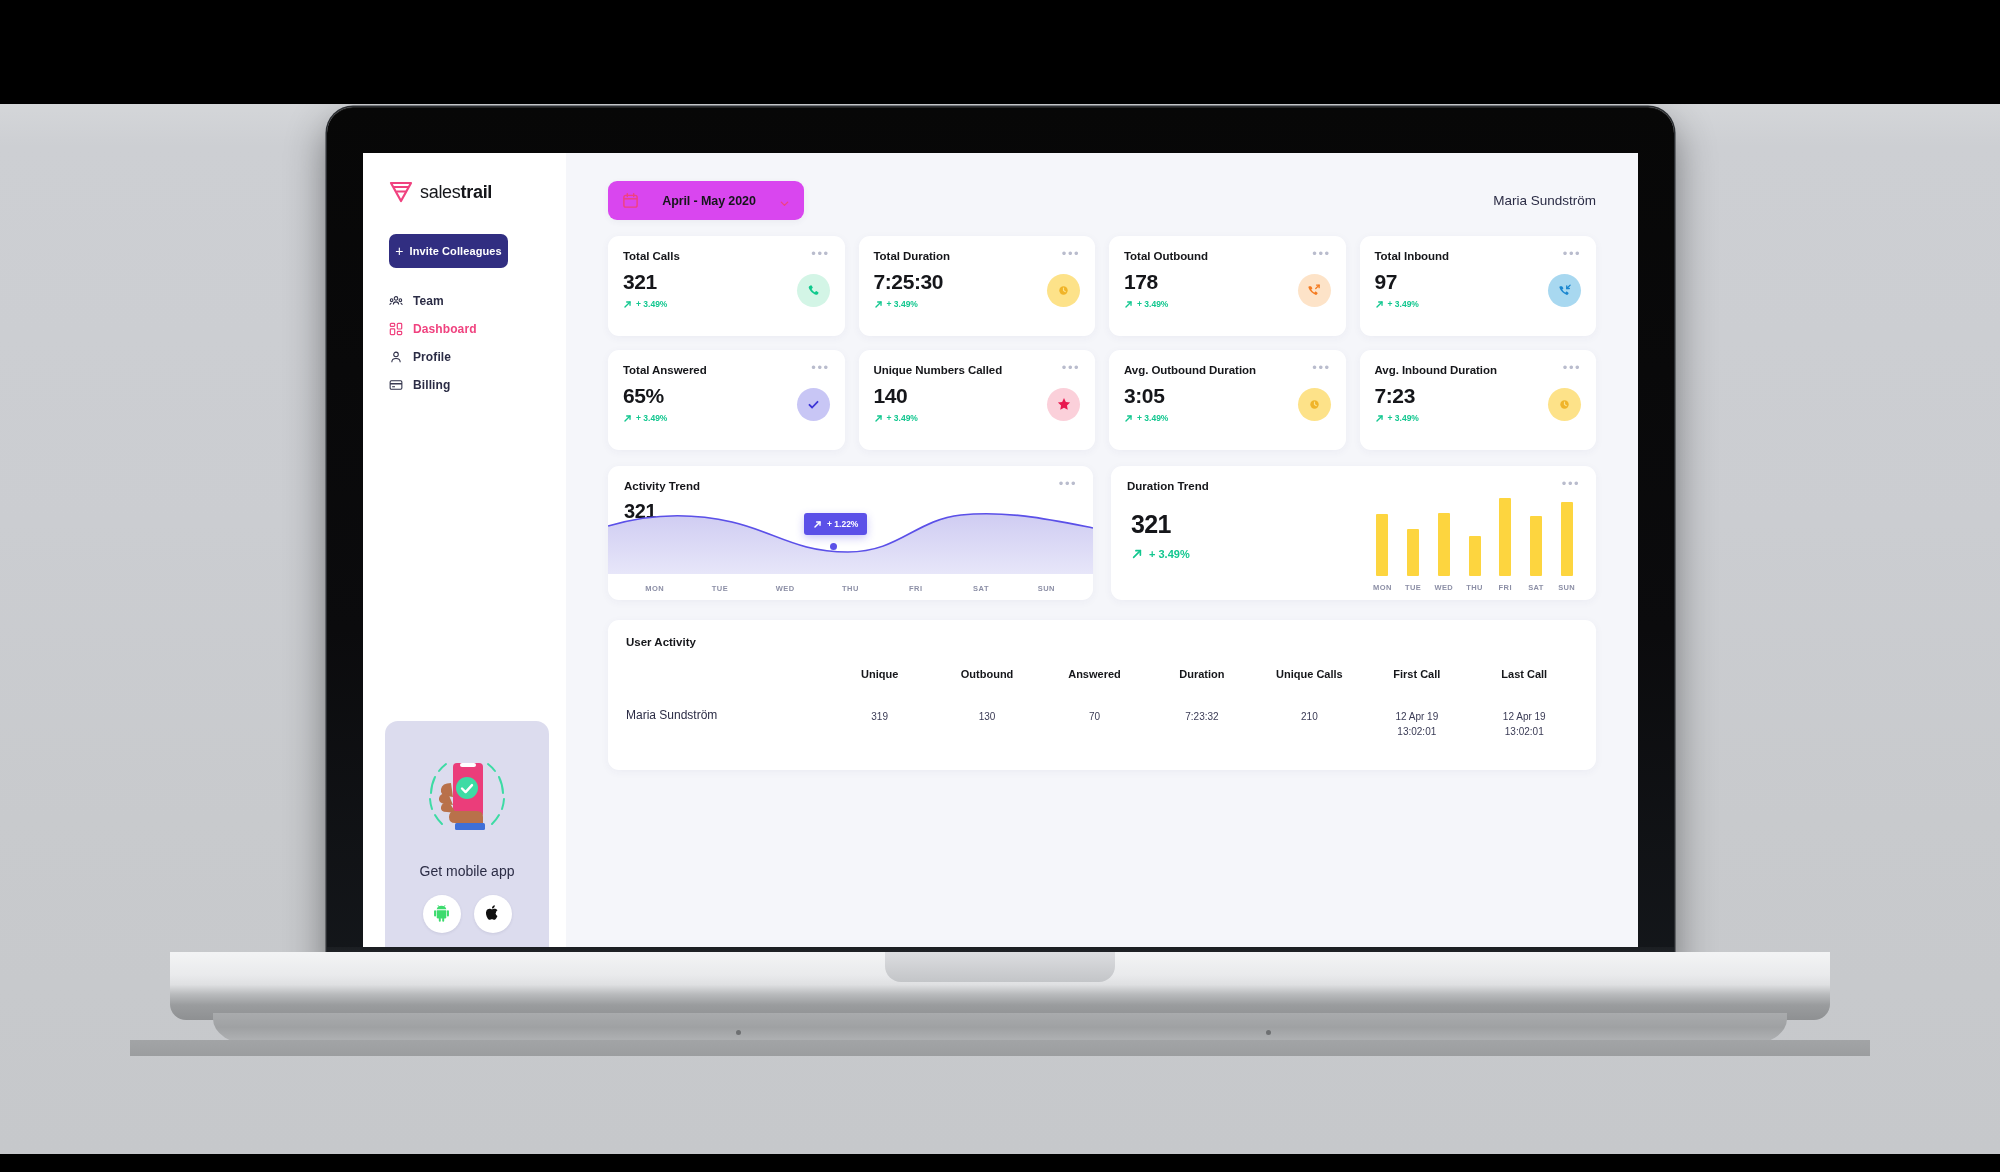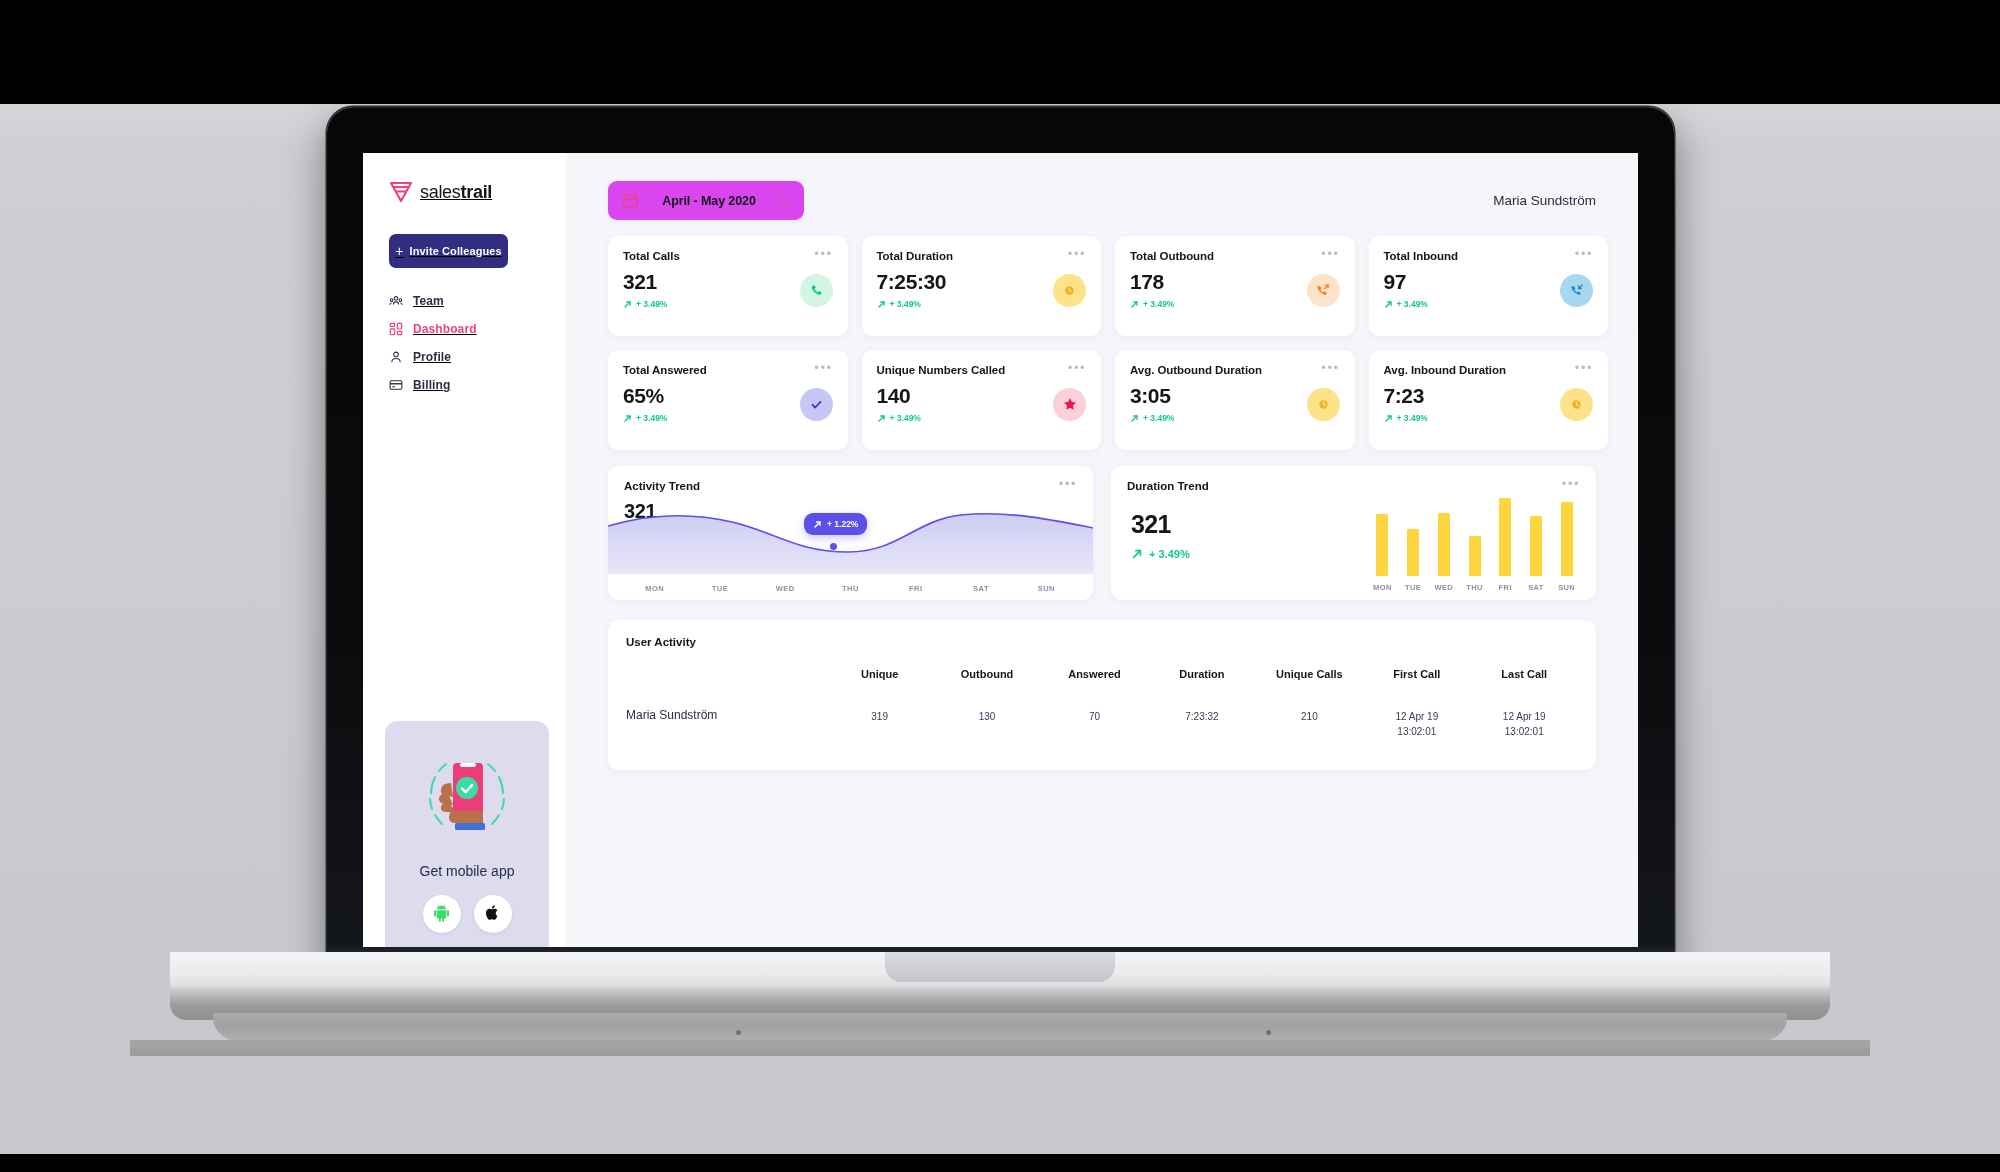--- a/index.html
+++ b/index.html
@@ -54,21 +54,21 @@
   }
   .base-shadow{
     position:absolute; left:130px; top:1040px; width:1740px; height:16px;
     background:linear-gradient(180deg,#a2a4a6,#9b9d9f);
   }
   .base-dot{ position:absolute; width:5px; height:5px; border-radius:50%; background:#6e7072; }
 
   
   .app { position:absolute; inset:0; display:flex; background:#f5f6fa; }
 
-  .sidebar { width:203px; height:100%; background:#ffffff; flex:0 0 203px; position:relative;text-decoration:underline; }
+  .sidebar { width:203px; height:100%; background:#ffffff; flex:0 0 203px; position:relative; }
 
   .logo-row { display:flex; align-items:center; gap:7px; padding:28px 0 0 26px; }
   .logo-mark { width:24px; height:22px; flex:0 0 24px; }
   .logo-text { font-size:18px; letter-spacing:-.3px; color:#15161a; }
   .logo-text .b { font-weight:700; }
   .logo-text .l { font-weight:400; }
 
   .invite-btn {
     margin:31px 0 0 26px; width:119px; height:34px;
     background:#312e81; color:#fff; border:none; border-radius:7px;
@@ -105,21 +105,21 @@
   .datepick {
     width:196px; height:39px; background:#d946ef; border-radius:9px;
     display:flex; align-items:center; padding:0 14px; cursor:pointer;
     box-shadow:0 2px 6px rgba(60,60,110,.06);
   }
   .cal-ico { width:17px; height:17px; flex:0 0 17px; }
   .dp-label { flex:1; text-align:center; font-size:12.5px; font-weight:600; color:#15161a; letter-spacing:-.1px; }
   .chev { width:11px; height:11px; flex:0 0 11px; }
   .username { font-size:13.5px; color:#2b2c45; font-weight:400; }
 
-  .grid { padding:16px 30px 0 42px; display:grid; grid-template-columns:repeat(4,1fr); gap:14px; }
+  .grid { padding:16px 42px 0 42px; display:grid; grid-template-columns:repeat(4,1fr); gap:14px; }
 
   .card { background:#fff; border-radius:11px; box-shadow:0 2px 8px rgba(60,60,110,.05); position:relative; }
   .stat { height:100px; padding:14px 15px 0 15px; }
   .stat-head { display:flex; align-items:flex-start; justify-content:space-between; }
   .stat-title { font-size:11.5px; font-weight:600; color:#15161a; letter-spacing:-.05px; }
   .dots { color:#b9bccd; font-size:13px; letter-spacing:1.5px; line-height:8px; cursor:pointer; user-select:none; }
   .stat-body { display:flex; align-items:center; justify-content:space-between; margin-top:9px; }
   .stat-val { font-size:21px; font-weight:700; color:#15161a; letter-spacing:-.4px; line-height:1; }
   .stat-delta { margin-top:7px; display:flex; align-items:center; gap:4px; font-size:8.5px; font-weight:600; color:#12c78f; }
   .arrow-up { width:9px; height:9px; flex:0 0 9px; }
@@ -131,21 +131,21 @@
   .chart-head { display:flex; align-items:flex-start; justify-content:space-between; padding:14px 16px 0 16px; }
   .chart-title { font-size:11.5px; font-weight:600; color:#15161a; }
 
   
   .activity { height:134px; }
   .act-num { position:absolute; left:16px; top:34px; font-size:20px; font-weight:700; color:#15161a; letter-spacing:-.4px; }
   .act-delta { position:absolute; left:16px; top:60px; display:flex; align-items:center; gap:4px; font-size:8.5px; font-weight:600; color:#12c78f; }
   .act-svg { position:absolute; left:0; bottom:26px; width:100%; height:78px; }
   .act-tip {
     position:absolute; left:196px; top:47px; background:#5b50e8; color:#fff;
-    border-radius:9px; height:22px; padding:0 9px; display:flex; align-items:center; gap:5px;
+    border-radius:3px; height:22px; padding:0 9px; display:flex; align-items:center; gap:5px;
     font-size:8.5px; font-weight:600; box-shadow:0 3px 8px rgba(91,80,232,.32);
   }
   .act-dot { position:absolute; left:222px; top:77px; width:7px; height:7px; border-radius:50%; background:#5b50e8; }
   .act-axis { position:absolute; bottom:7px; left:0; width:100%; display:flex; padding:0 14px; }
   .act-axis span { flex:1; text-align:center; font-size:7.5px; font-weight:600; color:#8c8fa6; letter-spacing:.5px; }
 
   
   .duration { height:134px; }
   .dur-num { position:absolute; left:20px; top:44px; font-size:25px; font-weight:700; color:#15161a; letter-spacing:-.6px; }
   .dur-delta { position:absolute; left:20px; top:82px; display:flex; align-items:center; gap:6px; font-size:11px; font-weight:600; color:#12c78f; }

